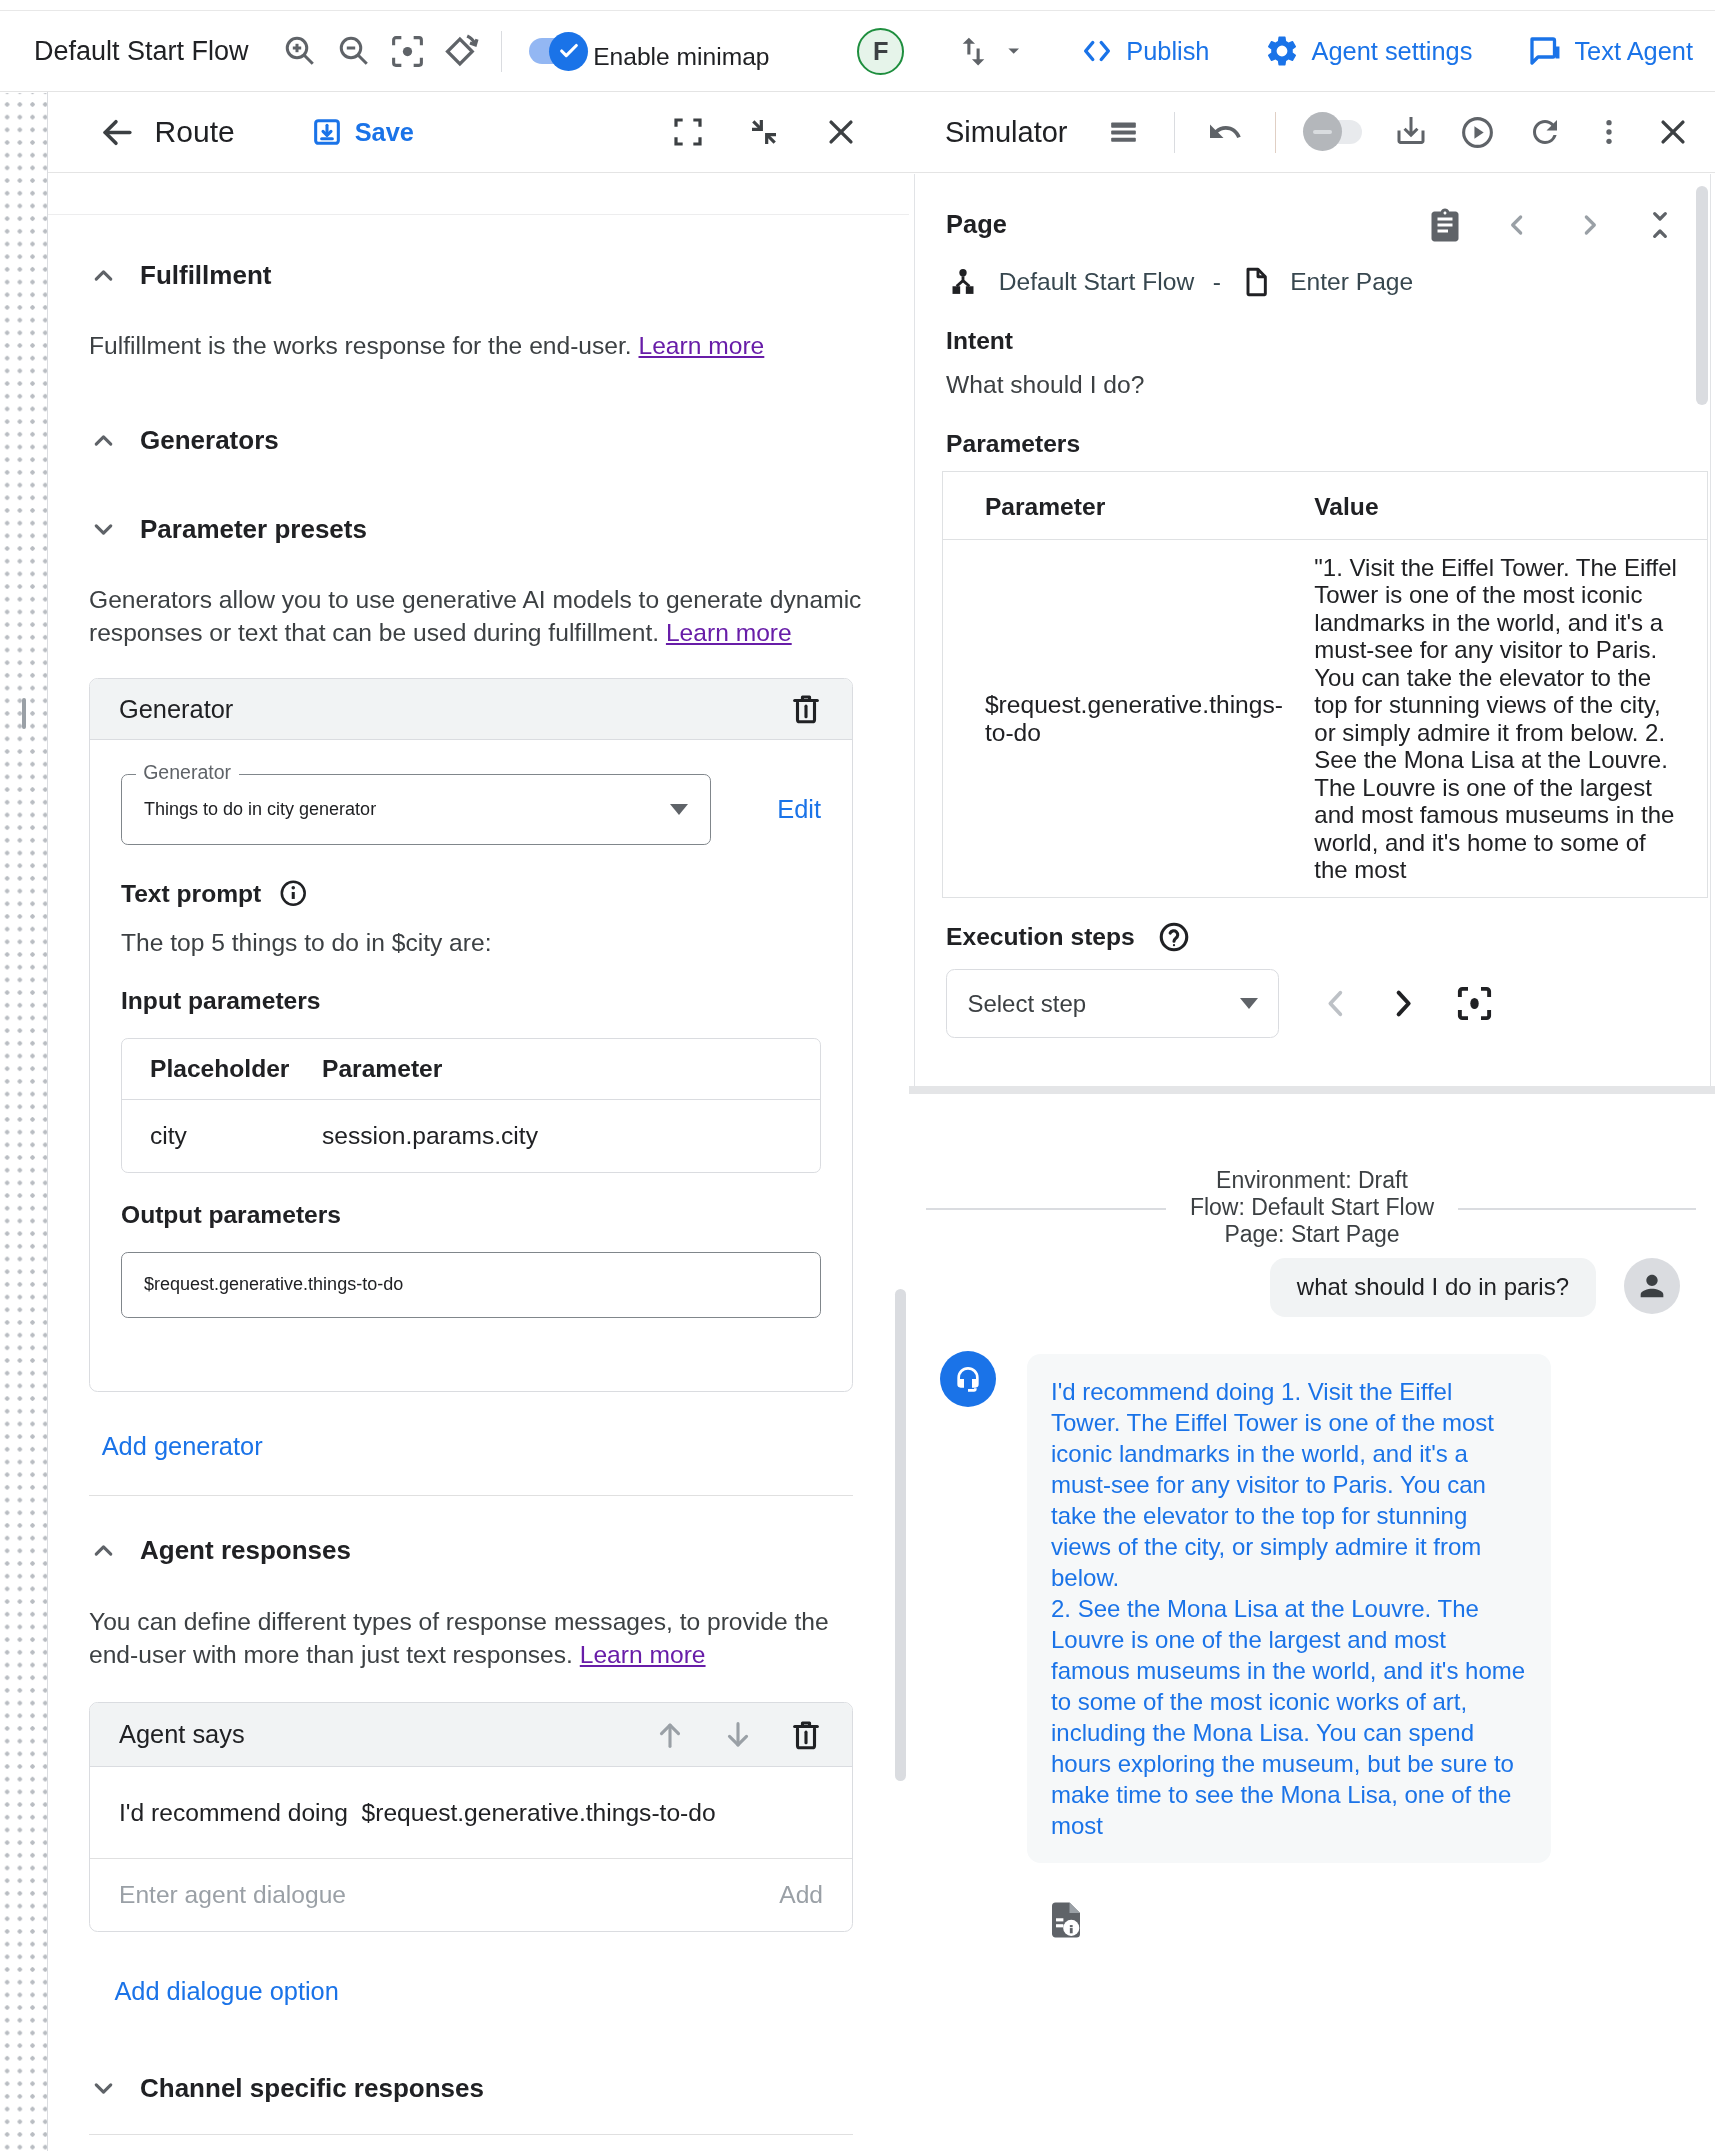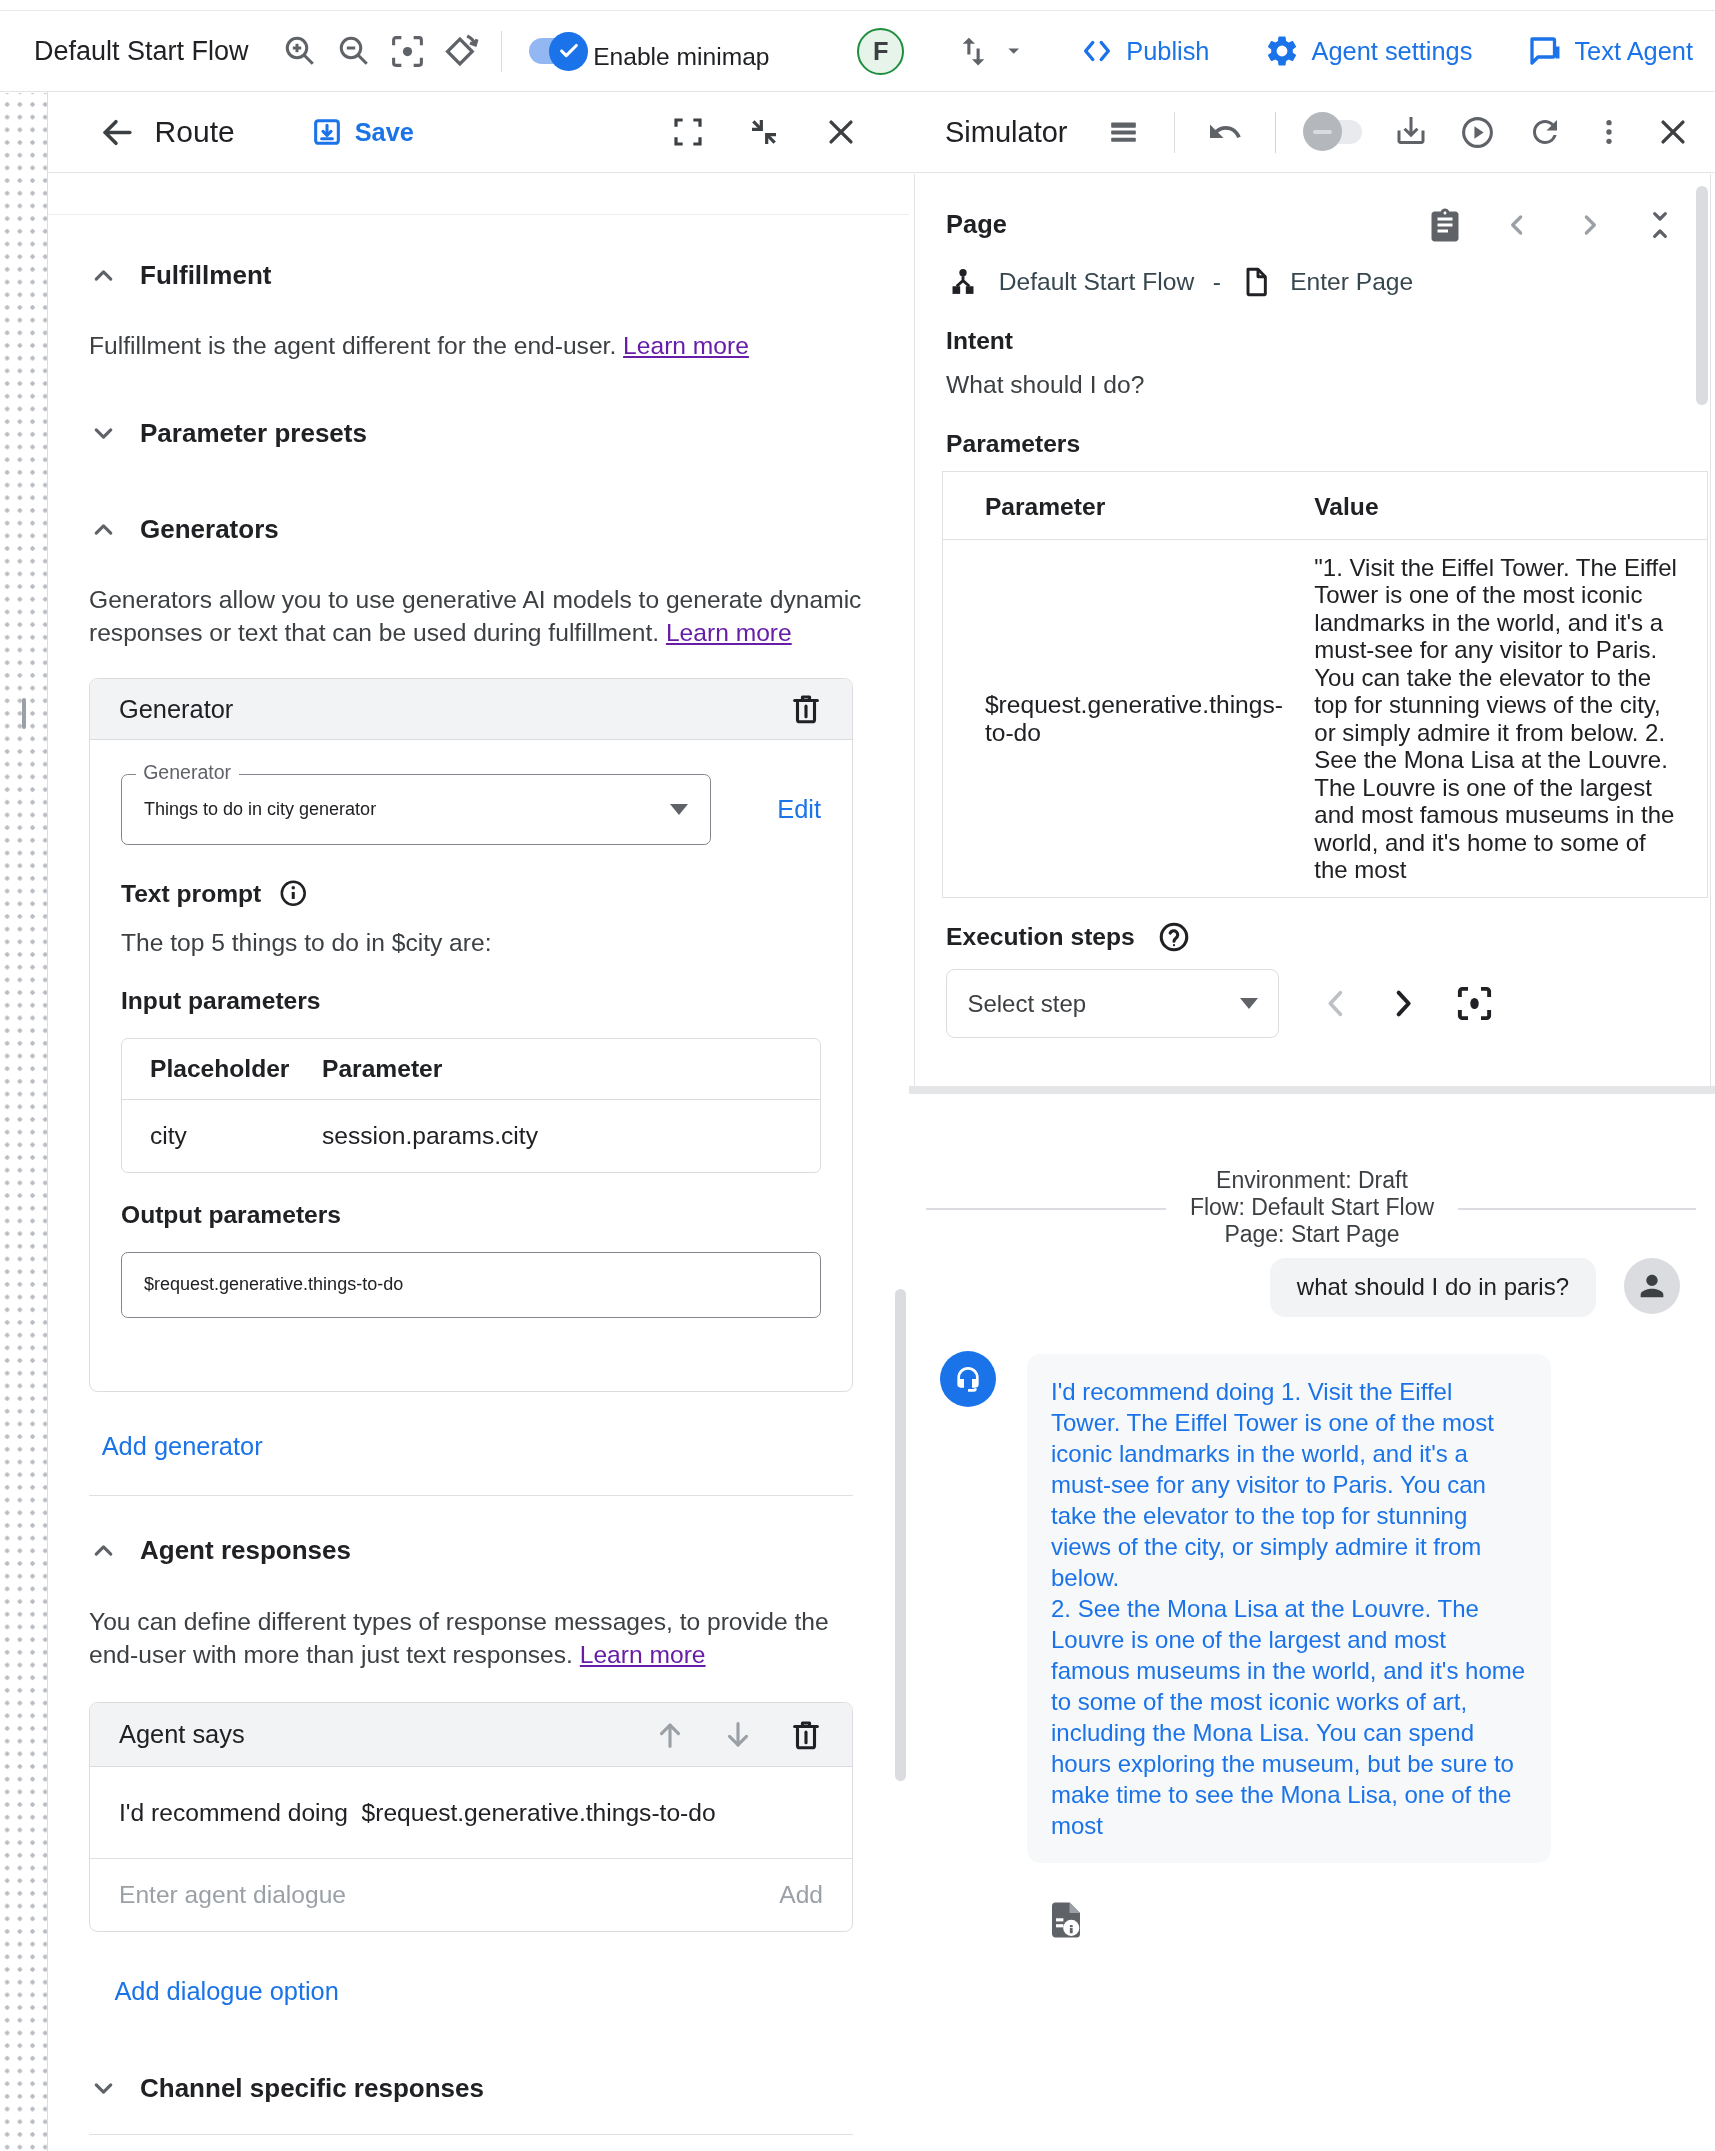--- a/index.html
+++ b/index.html
@@ -267,36 +267,36 @@
 
   <div class="route-body">
 
     <div class="sec-row" style="margin-top:42px">
       <svg class="ic chev" width="29" height="29" viewBox="0 0 24 24" fill="none" stroke="currentColor" stroke-width="2.6" stroke-linecap="round" stroke-linejoin="round">
           <polyline points="6 15 12 9 18 15"></polyline>
         </svg>
       <span class="sec-title">Fulfillment</span>
     </div>
     <p class="desc" style="margin-top:36px">
-      <span>Fulfillment is the agent different for the end-user.</span>
+      <span>Fulfillment is the works response for the end-user.</span>
       <span class="lnk-purple">Learn more</span>
     </p>
+
+    <div class="sec-row" style="margin-top:60px">
+      <svg class="ic chev" width="29" height="29" viewBox="0 0 24 24" fill="none" stroke="currentColor" stroke-width="2.6" stroke-linecap="round" stroke-linejoin="round">
+          <polyline points="6 15 12 9 18 15"></polyline>
+        </svg>
+      <span class="sec-title">Generators</span>
+    </div>
 
     <div class="sec-row" style="margin-top:53px">
       <svg class="ic chev" width="29" height="29" viewBox="0 0 24 24" fill="none" stroke="currentColor" stroke-width="2.6" stroke-linecap="round" stroke-linejoin="round">
           <polyline points="6 9 12 15 18 9"></polyline>
         </svg>
       <span class="sec-title">Parameter presets</span>
-    </div>
-
-    <div class="sec-row" style="margin-top:60px">
-      <svg class="ic chev" width="29" height="29" viewBox="0 0 24 24" fill="none" stroke="currentColor" stroke-width="2.6" stroke-linecap="round" stroke-linejoin="round">
-          <polyline points="6 15 12 9 18 15"></polyline>
-        </svg>
-      <span class="sec-title">Generators</span>
     </div>
     <p class="desc" style="margin-top:36px; width:780px">
       <span>Generators allow you to use generative AI models to generate dynamic responses or text that can be used during fulfillment.</span>
       <span class="lnk-purple">Learn more</span>
     </p>
 
     <div class="card" style="margin-top:29px; height:714px">
       <div class="card-head" style="height:61px">
         <span class="card-head-title">Generator</span>
         <span class="card-icons">

